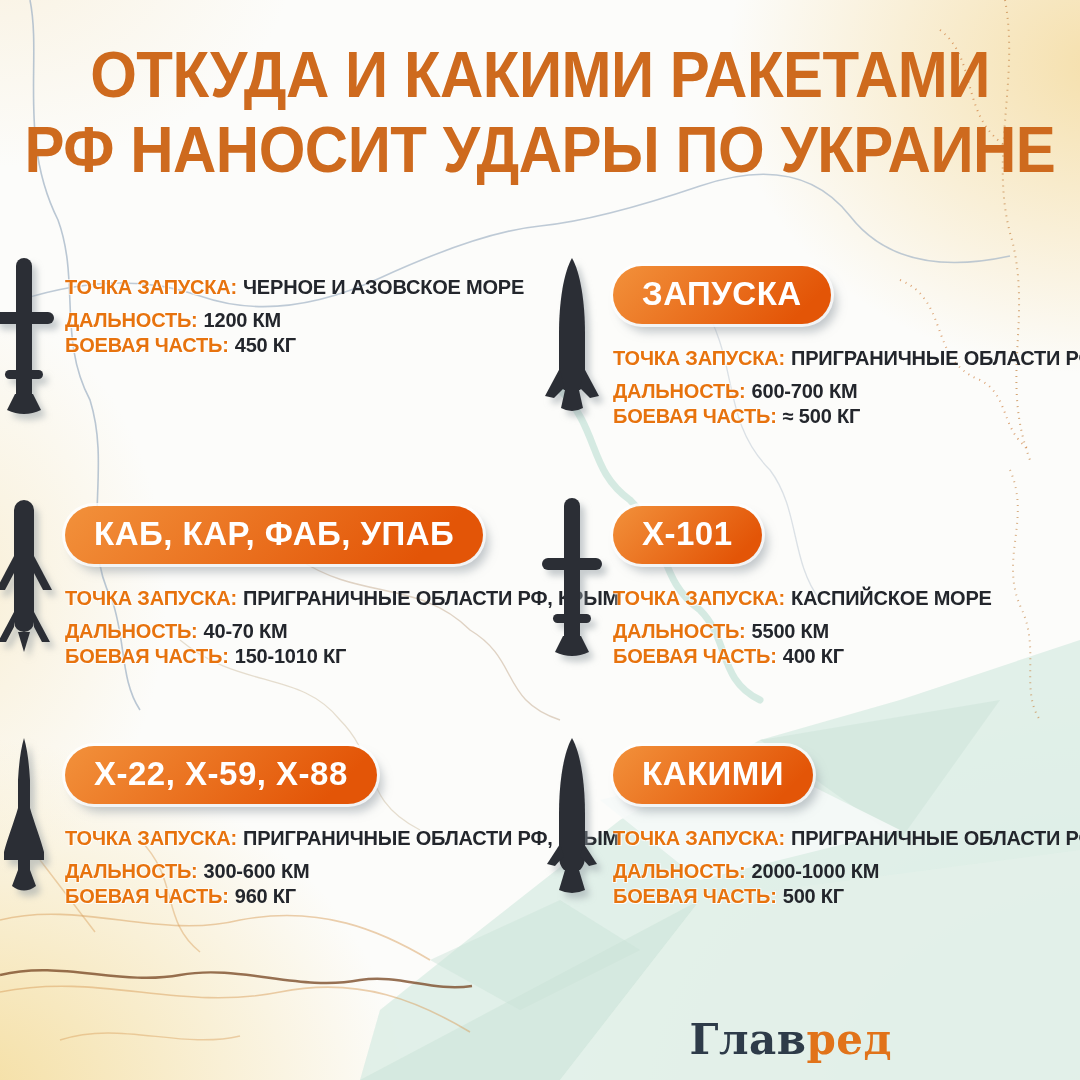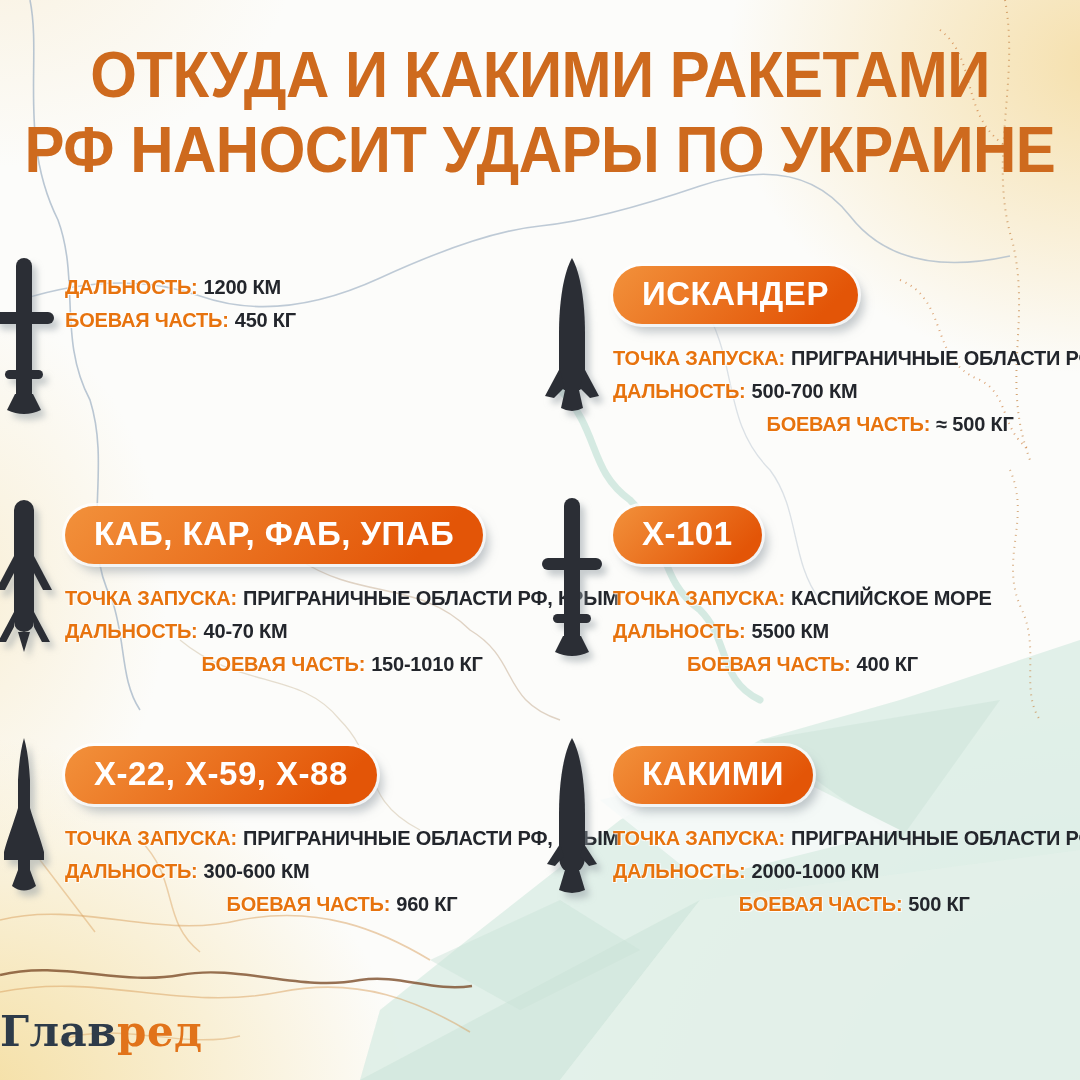--- a/index.html
+++ b/index.html
@@ -35,25 +35,25 @@
   .icon-wrap svg{fill:var(--icon,#2B2E35);filter:drop-shadow(5px 6px 3px rgba(148,158,164,.5));}
   .content{margin-left:9px;padding-top:14px;}
   .badge{
     display:inline-block;padding:9px 29px 11px;border-radius:32px;
     background:linear-gradient(135deg,var(--badge-start,#F2913B) 0%,var(--badge-end,#E35507) 85%);
     color:#fff;font-size:33px;font-weight:bold;letter-spacing:.5px;white-space:nowrap;
     box-shadow:0 0 0 3px rgba(255,255,255,.78), 6px 8px 10px rgba(140,150,158,.5);
     margin-bottom:13px;
   }
   .row{margin-top:10px;font-size:20px;font-weight:bold;letter-spacing:-.2px;white-space:nowrap;}
-  .row.warhead{margin-top:10px;text-align:center;}
+  .row.warhead{margin-top:2px;}
   .lab{color:var(--label,#E7730E);margin-right:6px;
        text-shadow:1px 1px 0 rgba(255,255,255,.85),-1px 1px 0 rgba(255,255,255,.6),1px -1px 0 rgba(255,255,255,.6);}
   .val{color:var(--value,#23262C);}
-  .logo{position:absolute;bottom:24px;left:0;width:892px;text-align:left;
+  .logo{position:absolute;bottom:16px;left:0;width:892px;text-align:right;
         font-family:"DejaVu Serif","Liberation Serif",serif;font-size:42px;font-weight:bold;letter-spacing:.5px;}
   .logo-dark{color:var(--logo-dark,#2E3B49);}
   .logo-orange{color:var(--logo-orange,#E1731A);}
 </style>
 </head>
 <body style="--accent: #CE6A1E; --badge-start: #F2913B; --badge-end: #E35507; --label: #E7730E; --value: #23262C; --icon: #2B2E35; --logo-dark: #2E3B49; --logo-orange: #E1731A;">
 
 <div class="canvas">
 
   <svg class="map-bg" width="1080" height="1080" viewBox="0 0 1080 1080">
@@ -96,38 +96,39 @@
     <section class="card col-left">
       <div class="icon-wrap">
         <svg width="62" height="162" viewBox="0 0 62 162">
           <rect x="23" y="2" width="16" height="148" rx="8"></rect>
           <rect x="1" y="56" width="60" height="12" rx="6"></rect>
           <rect x="12" y="114" width="38" height="9" rx="4.5"></rect>
           <path d="M22,138 h18 l8,16 q-17,8 -34,0 z"></path>
         </svg>
       </div>
       <div class="content">
+        <div class="row"><span class="lab">ТОЧКА ЗАПУСКА:</span><span class="val">ЧЕРНОЕ И АЗОВСКОЕ МОРЕ</span></div>
         <div class="row"><span class="lab">ДАЛЬНОСТЬ:</span><span class="val">1200 КМ</span></div>
         <div class="row warhead"><span class="lab">БОЕВАЯ ЧАСТЬ:</span><span class="val">450 КГ</span></div>
       </div>
     </section>
 
     <section class="card">
       <div class="icon-wrap">
         <svg width="62" height="162" viewBox="0 0 62 162">
           <path d="M31,2 C39,16 44,44 44,78 L44,120 C44,127 42,131 39,134 L23,134 C20,131 18,127 18,120 L18,78 C18,44 23,16 31,2 Z"></path>
           <path d="M19,112 L4,140 L13,142 L23,132 Z"></path>
           <path d="M43,112 L58,140 L49,142 L39,132 Z"></path>
           <path d="M24,134 L38,134 L42,152 Q31,158 20,152 Z"></path>
         </svg>
       </div>
       <div class="content">
-        <div class="badge"><span>ИСКАНДЕР</span></div>
+        <div class="badge"><span>ЗАПУСКА</span></div>
         <div class="row"><span class="lab">ТОЧКА ЗАПУСКА:</span><span class="val">ПРИГРАНИЧНЫЕ ОБЛАСТИ РФ, КРЫМ</span></div>
-        <div class="row"><span class="lab">ДАЛЬНОСТЬ:</span><span class="val">500-700 КМ</span></div>
+        <div class="row"><span class="lab">ДАЛЬНОСТЬ:</span><span class="val">600-700 КМ</span></div>
         <div class="row warhead"><span class="lab">БОЕВАЯ ЧАСТЬ:</span><span class="val">≈ 500 КГ</span></div>
       </div>
     </section>
 
     <section class="card col-left">
       <div class="icon-wrap">
         <svg width="62" height="162" viewBox="0 0 62 162">
           <rect x="21" y="4" width="20" height="132" rx="10"></rect>
           <path d="M21,60 L3,94 L12,94 L21,77 Z"></path>
           <path d="M41,60 L59,94 L50,94 L41,77 Z"></path>

